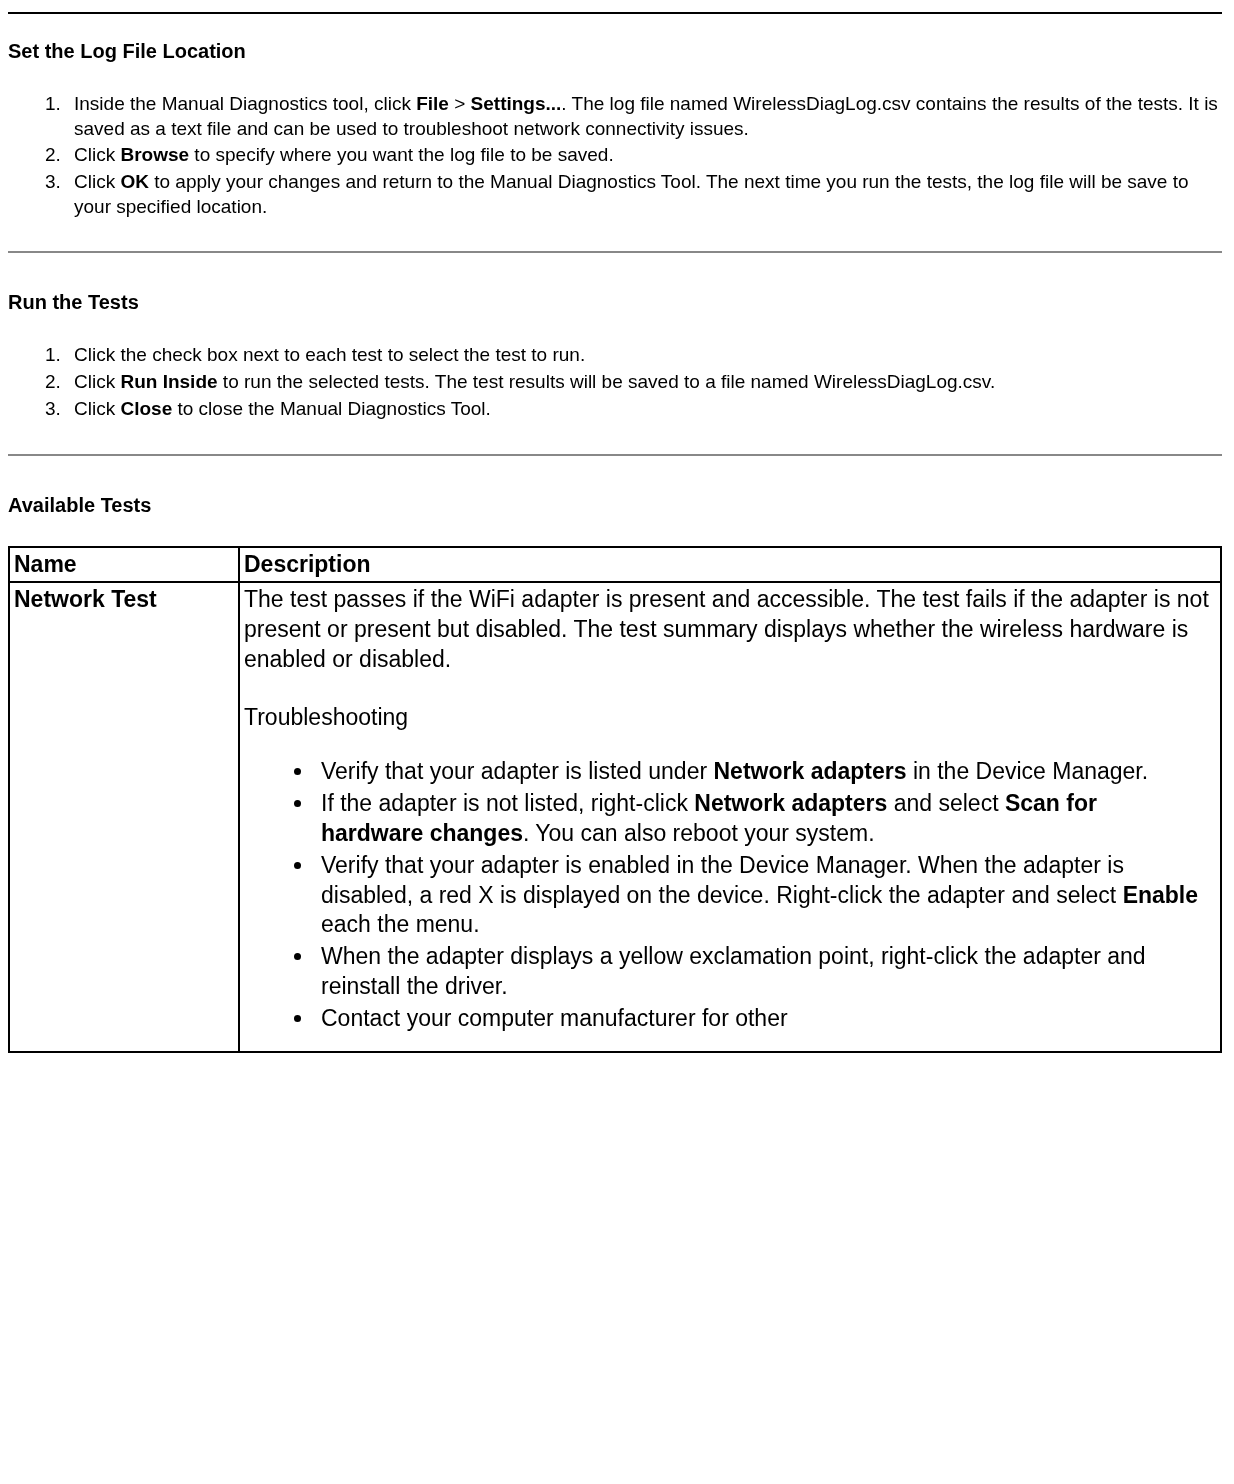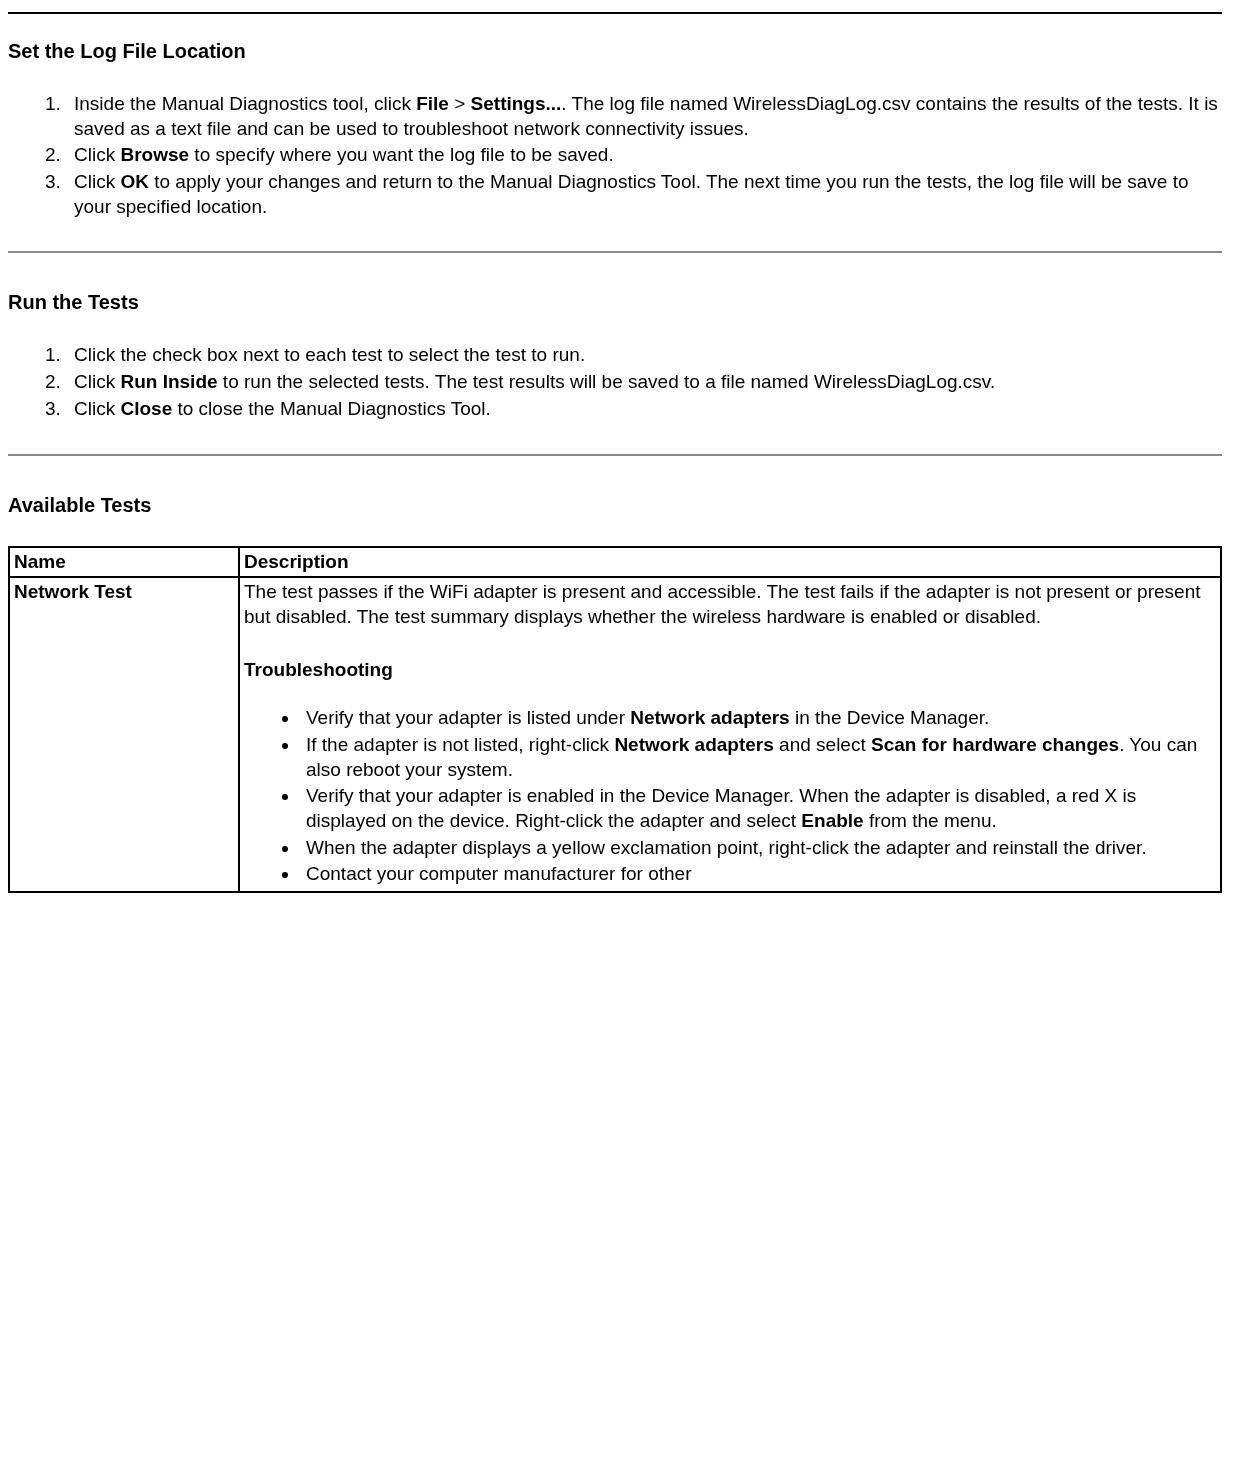--- a/index.html
+++ b/index.html
@@ -28,53 +28,53 @@
   }
   ol {
     margin: 0 0 0 0;
     padding-left: 58px;
   }
   ol li {
     padding-left: 8px;
     margin-bottom: 2px;
   }
   ul {
-    margin: 0;
+    margin: 15px;
     padding-left: 56px;
   }
   ul li {
     padding-left: 6px;
     margin-bottom: 2px;
     list-style-type: disc;
   }
   .b { font-weight: bold; }
   table {
     border-collapse: collapse;
     width: 100%;
     margin-top: 4px;
   }
   th, td {
     border: 2px solid #000;
     text-align: left;
     vertical-align: top;
     padding: 2px 4px;
-    font-size: 19px;
+    font-size: 23px;
   }
   th {
     font-weight: bold;
   }
   td.name-col {
     width: 220px;
     font-weight: bold;
   }
   .desc p {
     margin: 0 0 28px 0;
   }
   .desc .ts-head {
-    font-weight: bold;
+    font-weight: normal;
     margin: 0 0 24px 0;
   }
 </style>
 </head>
 <body>
 
 <hr>
 
 <h2>Set the Log File Location</h2>
 <ol>
@@ -118,21 +118,21 @@
       <p>The test passes if the WiFi adapter is present and accessible. The test fails if the adapter is not present or present but disabled. The test summary displays whether the wireless hardware is enabled or disabled.</p>
       <p class="ts-head">Troubleshooting</p>
       <ul>
         <li>
           <span>Verify that your adapter is listed under </span><span class="b">Network adapters</span><span> in the Device Manager.</span>
         </li>
         <li>
           <span>If the adapter is not listed, right-click </span><span class="b">Network adapters</span><span> and select </span><span class="b">Scan for hardware changes</span><span>. You can also reboot your system.</span>
         </li>
         <li>
-          <span>Verify that your adapter is enabled in the Device Manager. When the adapter is disabled, a red X is displayed on the device. Right-click the adapter and select </span><span class="b">Enable</span><span> from the menu.</span>
+          <span>Verify that your adapter is enabled in the Device Manager. When the adapter is disabled, a red X is displayed on the device. Right-click the adapter and select </span><span class="b">Enable</span><span> each the menu.</span>
         </li>
         <li>When the adapter displays a yellow exclamation point, right-click the adapter and reinstall the driver.</li>
         <li>Contact your computer manufacturer for other</li>
       </ul>
     </td>
   </tr>
 </tbody>
   </table>
 
 </body></html>

